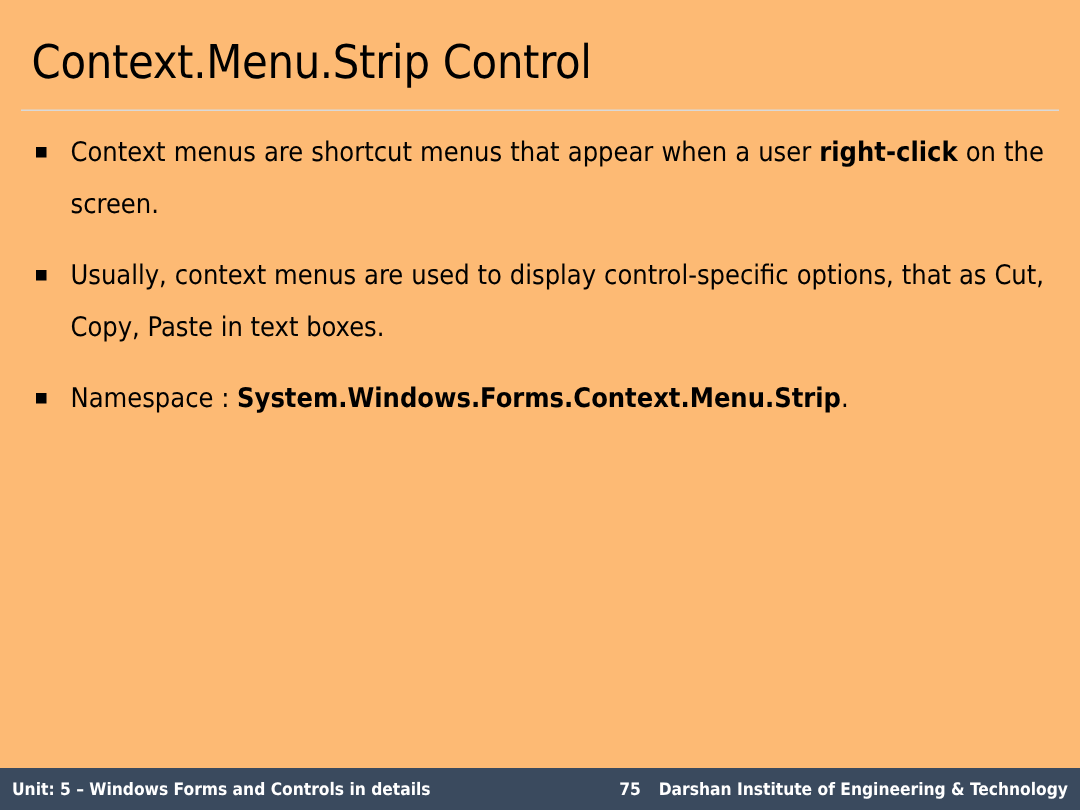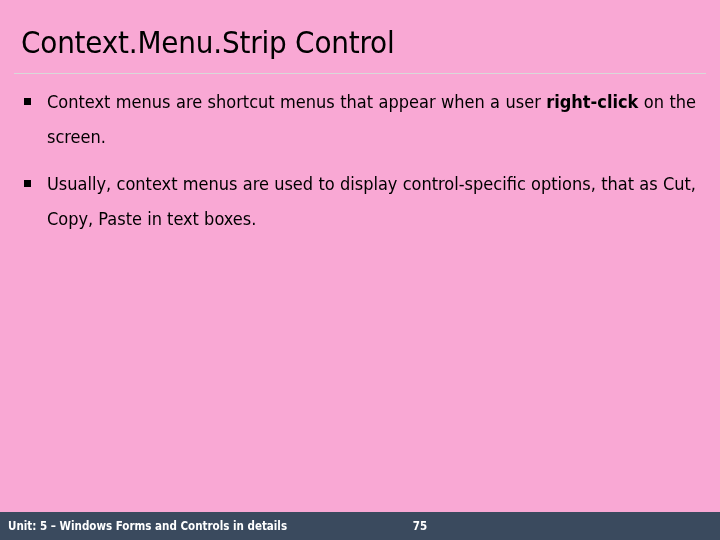--- a/index.html
+++ b/index.html
@@ -11,21 +11,21 @@
     height: 540px;
     background: #ffffff;
     font-family: "DejaVu Sans Condensed", "Liberation Sans Narrow", "Liberation Sans", sans-serif;
     overflow: hidden;
     position: relative;
   }
   .slide {
     position: relative;
     width: 720px;
     height: 540px;
-    background: #f9a8d4;
+    background: #fdba74;
     box-sizing: border-box;
   }
 
   
   .slide-title {
     position: absolute;
     left: 21px;
     top: 23px;
     width: 676px;
     font-size: 31px;
@@ -149,20 +149,25 @@
   <div class="body-area" id="body-area">
 
   <div class="bullet-item" id="bullet-context-menus-definition" style="color: rgb(0, 0, 0);">
         <span class="bullet-mark"><i></i></span>
         <span class="txt"><span>Context menus are shortcut menus that appear when a user </span><b>right-click</b><span> on the screen.</span></span>
       </div>
       <div class="bullet-item" id="bullet-control-specific-options" style="color: rgb(0, 0, 0);">
         <span class="bullet-mark"><i></i></span>
         <span class="txt"><span>Usually, context menus are used to display control-specific options, that as Cut, Copy, Paste in text boxes.</span></span>
       </div>
+      <div class="bullet-item" id="bullet-namespace" style="color: rgb(0, 0, 0);">
+        <span class="bullet-mark"><i></i></span>
+        <span class="txt"><span>Namespace : </span><b>System.Windows.Forms.Context.Menu.Strip</b><span>.</span></span>
+      </div>
     </div>
 
   <div class="footer-bar" style="background: rgb(58, 74, 94);">
     <div class="footer-left" style="color: rgb(255, 255, 255);">Unit: 5 – Windows Forms and Controls in details</div>
     <div class="footer-page" style="color: rgb(255, 255, 255);">75</div>
+    <div class="footer-right" style="color: rgb(255, 255, 255);">Darshan Institute of Engineering &amp; Technology</div>
   </div>
 
 </div>
 
 </body></html>

